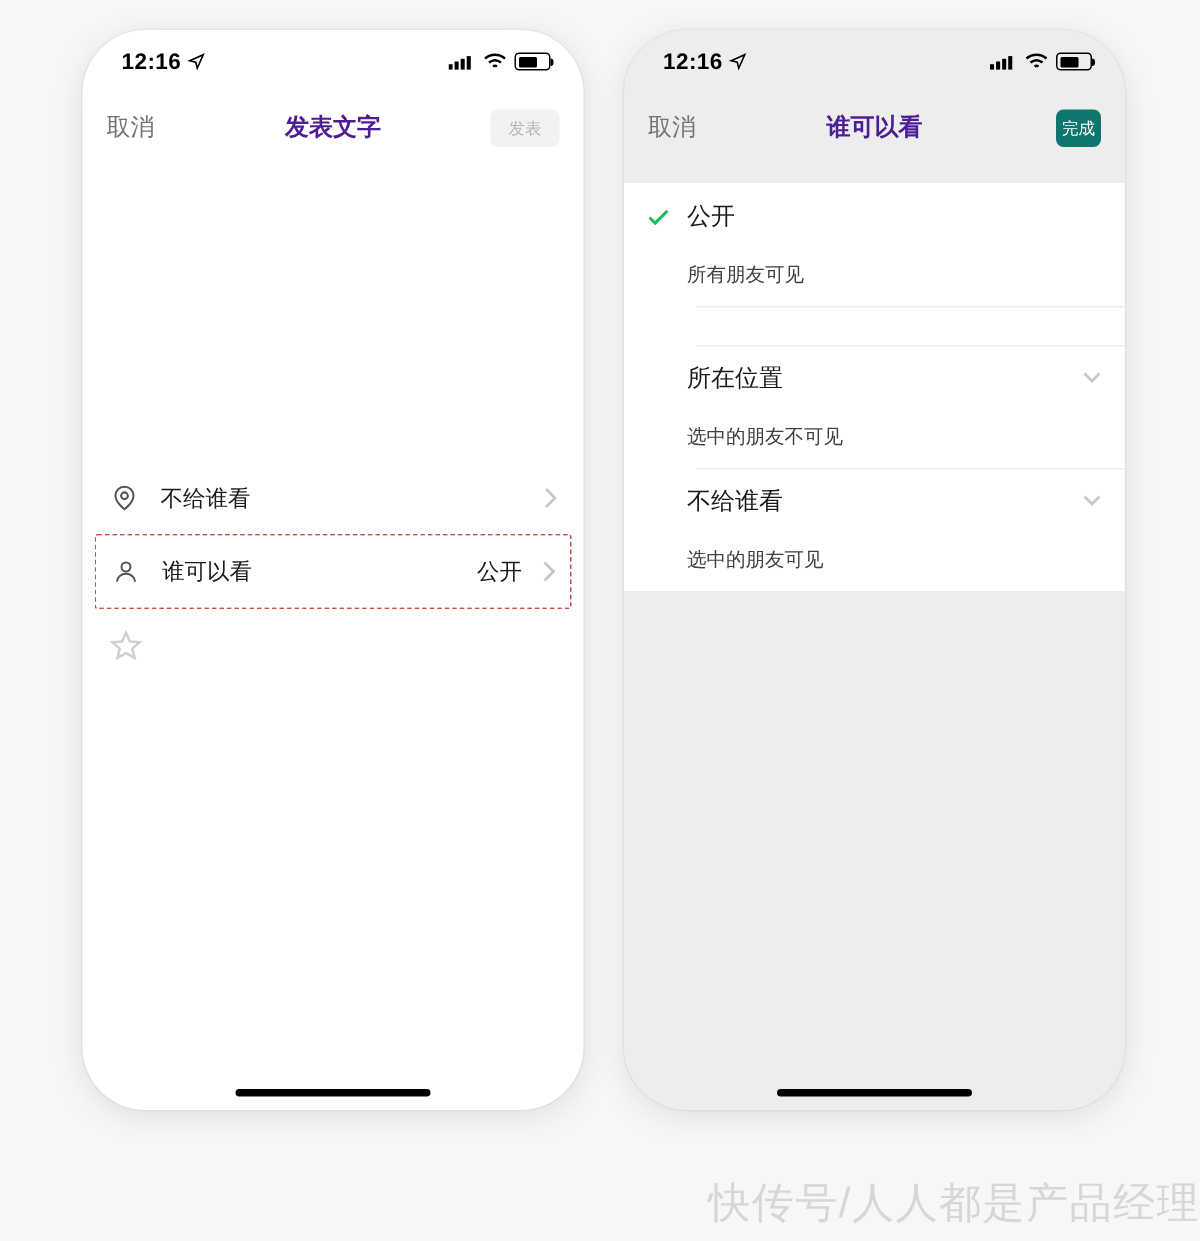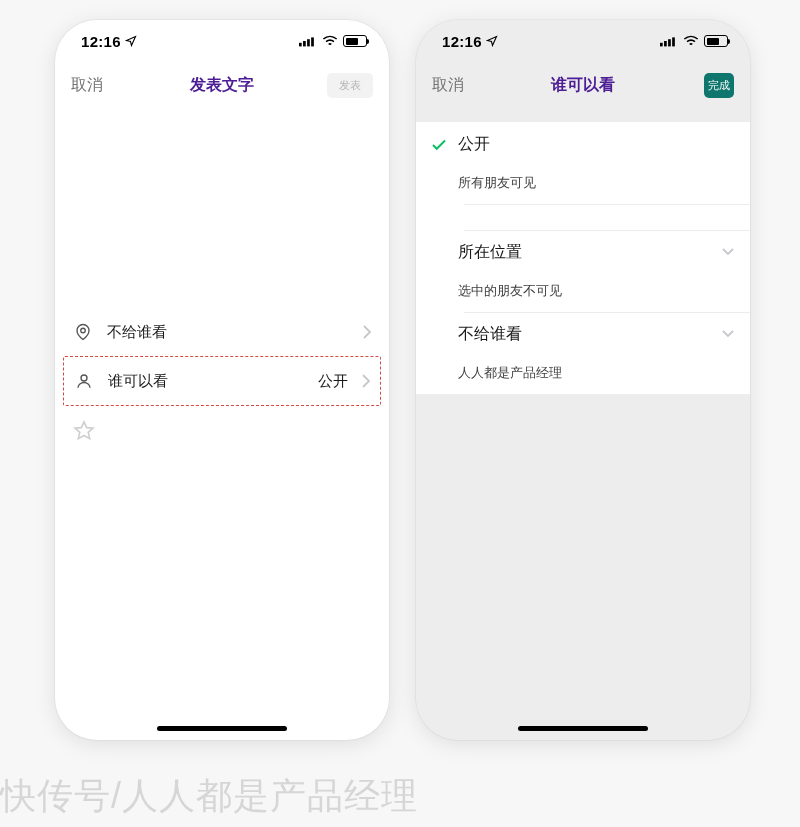--- a/index.html
+++ b/index.html
@@ -173,22 +173,22 @@
       width: 130px; height: 5px;
       background: #000;
       border-radius: 3px;
     }
 
     
     .watermark {
       position: absolute;
       bottom: 6px;
       left: 0; right: 0;
-      text-align: left;
-      font-size: 36px;
+      text-align: right;
+      font-size: 28px;
       letter-spacing: 1px;
       font-weight: 500;
       color: rgba(130,130,130,0.28);
       pointer-events: none;
       white-space: nowrap;
       width: 100%;
       overflow: hidden;
     }
     svg { display:block; }
   </style>
@@ -334,21 +334,21 @@
         <span class="expand">
           <svg width="12" height="8" viewBox="0 0 12 8" fill="none" stroke="#c7c7cc" stroke-width="1.8">
               <path d="M1 1l5 5 5-5"></path>
             </svg>
         </span>
       </div>
       <div class="opt">
         <span class="tick"></span>
         <div class="texts">
           <div class="t1">不给谁看</div>
-          <div class="t2">人人都是产品经理</div>
+          <div class="t2">选中的朋友可见</div>
         </div>
         <span class="expand">
           <svg width="12" height="8" viewBox="0 0 12 8" fill="none" stroke="#c7c7cc" stroke-width="1.8">
               <path d="M1 1l5 5 5-5"></path>
             </svg>
         </span>
       </div>
     </div>
 
     <div class="home-ind"></div>

